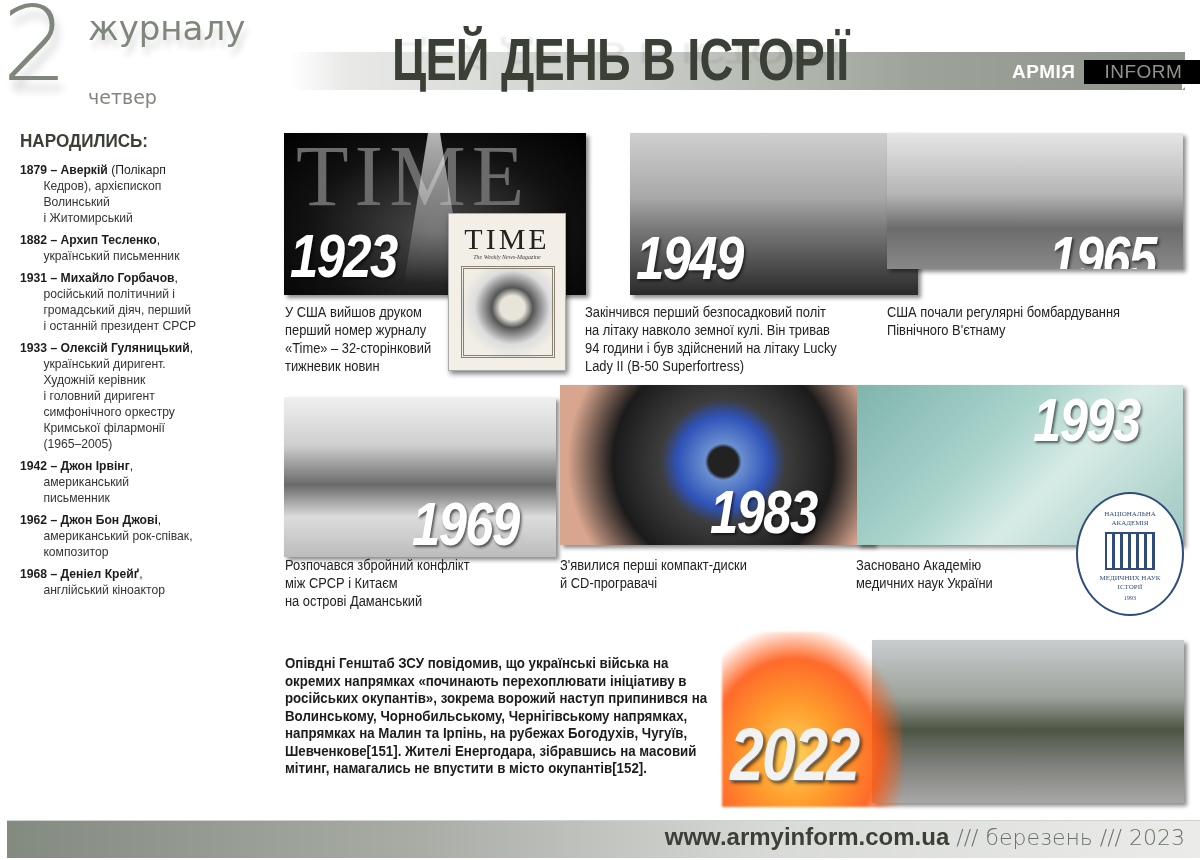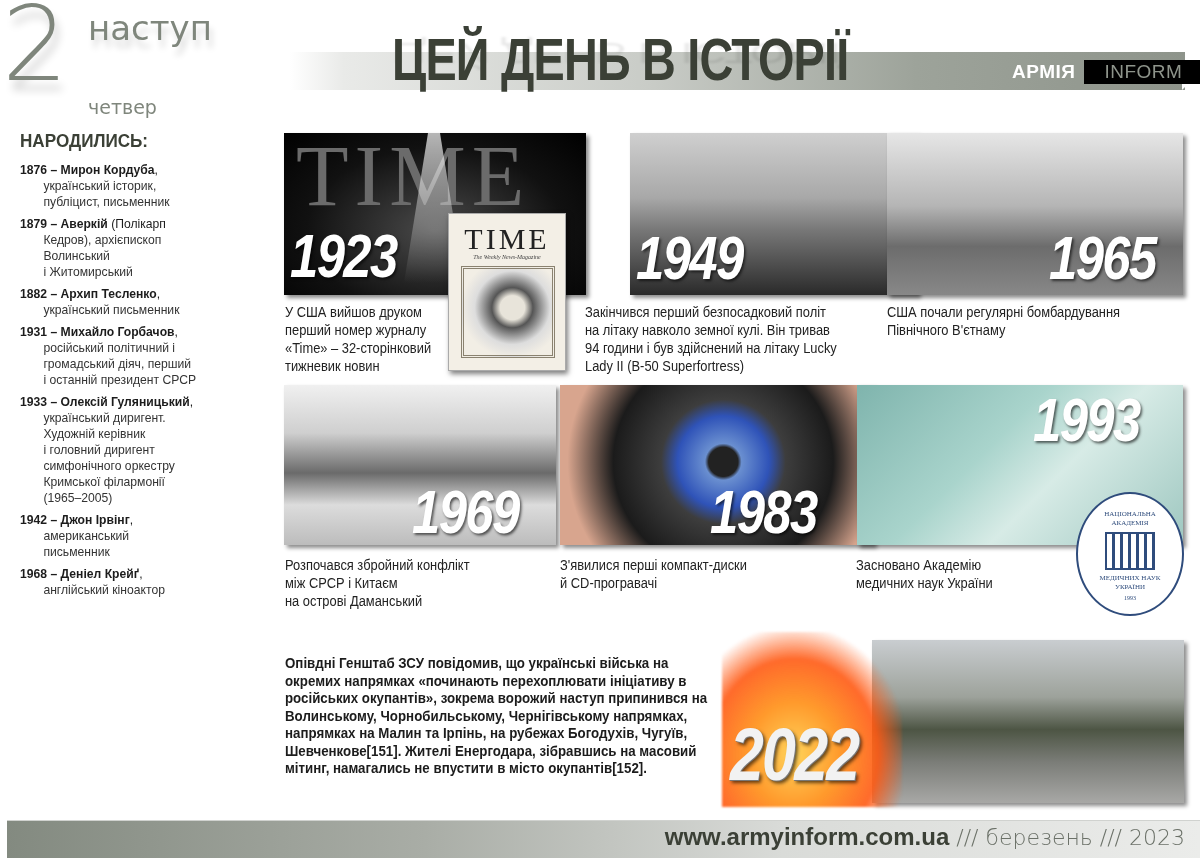--- a/index.html
+++ b/index.html
@@ -13,21 +13,21 @@
     font-size: 104px; line-height: 1; color: #7f867c;
     text-shadow: 4px 10px 8px rgba(0,0,0,0.18);
   }
   .date-month {
     position: absolute; left: 88px; top: 8px;
     font-family: "DejaVu Sans", sans-serif; font-size: 34px; color: #7f867c;
     text-shadow: 3px 8px 6px rgba(0,0,0,0.15);
   }
   .date-weekday {
     position: absolute; left: 88px; top: 86px;
-    font-family: "DejaVu Sans", sans-serif; font-size: 19px; color: #7f867c; margin-top: 10px;
+    font-family: "DejaVu Sans", sans-serif; font-size: 19px; color: #7f867c;
   }
   .title-bar {
     position: absolute; left: 290px; top: 52px; width: 895px; height: 38px;
     background: linear-gradient(to right, rgba(255,255,255,0) 0%, #e9eae8 6%, #c9ccc7 40%, #9da39a 70%, #8e948b 100%);
   }
   .page-title {
     position: absolute; left: 392px; top: 30px;
     font-family: "Liberation Sans Narrow", "Liberation Sans", sans-serif;
     font-size: 60px; letter-spacing: -1px; color: #3b4036; line-height: 1;
     transform: scaleX(0.78); transform-origin: left top; white-space: nowrap;
@@ -96,21 +96,21 @@
   .time-cover-title { position: absolute; left: 0; right: 0; top: 8px; text-align: center;
     font-family: "Liberation Serif", serif; font-size: 30px; letter-spacing: 3px; color: #222; }
   .time-cover-sub { position: absolute; left: 0; right: 0; top: 40px; text-align: center;
     font-family: "Liberation Serif", serif; font-style: italic; font-size: 6px; color: #444; }
   .time-cover-portrait { position: absolute; left: 12px; top: 52px; width: 94px; height: 92px;
     border: 3px double #8a8270;
     background: radial-gradient(ellipse at 55% 45%, #e8e4da 0 18%, #555 30%, #ddd 55%, #f2eee5 75%); }
 
   .art-1949 { background: linear-gradient(to bottom, #cfcfcf 0%, #a8a8a8 40%, #777 60%, #2a2a2a 100%); }
   .art-1965 { background: linear-gradient(to bottom, #e6e6e6 0%, #b5b5b5 45%, #6c6c6c 70%, #888 100%); }
-  .art-1969 { background: linear-gradient(to bottom, #f0f0f0 0%, #cfcfcf 30%, #6a6a6a 55%, #dcdcdc 75%, #bcbcbc 100%); }
+  .art-1969 { background: linear-gradient(to bottom, #f0f0f0 0%, #cfcfcf 30%, #6a6a6a 55%, #dcdcdc 75%, #bcbcbc 100%); margin-top: 12px; }
   .art-1983 { background: radial-gradient(circle at 52% 48%, #222 0 8%, #6a8fd0 10%, #2f53b8 25%, #3d3d3d 34%, #1b1b1b 60%, #d8a58e 85%); }
   .art-1993 { background: linear-gradient(135deg, #7fb4ad 0%, #a9d4cc 40%, #d7ebe6 60%, #9ec7c0 100%); }
   .art-2022 { background: linear-gradient(to bottom, #c9cdd0 0%, #9da29b 35%, #4d5544 55%, #7b7d78 75%, #a8a8a6 100%); }
 
   .seal {
     position: absolute; left: 1076px; top: 492px; width: 108px; height: 124px;
     border-radius: 50%; border: 2px solid #2f4c7c; background: #ffffff;
     color: #2f4c7c; text-align: center; font-family: "Liberation Serif", serif;
   }
   .seal-top { font-size: 7px; margin-top: 16px; line-height: 9px; }
@@ -146,40 +146,35 @@
   .footer-text {
     position: absolute; right: 15px; top: 823px; font-size: 24px; color: #3b4036; white-space: nowrap; text-align: right;
   }
   .footer-url { font-weight: 700; }
   .footer-rest { color: #6b7168; font-family: "DejaVu Sans", sans-serif; font-weight: 300; font-size: 22px; }
 </style>
 </head>
 <body>
 
 <div class="date-day">2</div>
-<div class="date-month">наступ</div>
+<div class="date-month">журналу</div>
 <div class="date-weekday">четвер</div>
 
 <div class="title-bar"></div>
 <div class="page-title-shadow">ЦЕЙ ДЕНЬ В ІСТОРІЇ</div>
 <h1 class="page-title">ЦЕЙ ДЕНЬ В ІСТОРІЇ</h1>
 
 <div class="logo">
   <span class="logo-armia">АРМІЯ</span>
   <span class="logo-inform">INFORM</span>
 </div>
 
 <section class="births">
   <div class="births-title">НАРОДИЛИСЬ:</div>
   <div id="births-list">
-      <div class="birth-item">
-        <div class="birth-head"><span class="birth-year">1876</span><span class="birth-year"> – </span><span class="birth-name">Мирон Кордуба</span><span>,</span></div>
-        <div class="birth-desc">український історик,</div>
-        <div class="birth-desc">публіцист, письменник</div>
-      </div>
       <div class="birth-item">
         <div class="birth-head"><span class="birth-year">1879</span><span class="birth-year"> – </span><span class="birth-name">Аверкій</span><span> (Полікарп</span></div>
         <div class="birth-desc">Кедров), архієпископ</div>
         <div class="birth-desc">Волинський</div>
         <div class="birth-desc">і Житомирський</div>
       </div>
       <div class="birth-item">
         <div class="birth-head"><span class="birth-year">1882</span><span class="birth-year"> – </span><span class="birth-name">Архип Тесленко</span><span>,</span></div>
         <div class="birth-desc">український письменник</div>
       </div>
@@ -197,20 +192,25 @@
         <div class="birth-desc">симфонічного оркестру</div>
         <div class="birth-desc">Кримської філармонії</div>
         <div class="birth-desc">(1965–2005)</div>
       </div>
       <div class="birth-item">
         <div class="birth-head"><span class="birth-year">1942</span><span class="birth-year"> – </span><span class="birth-name">Джон Ірвінг</span><span>,</span></div>
         <div class="birth-desc">американський</div>
         <div class="birth-desc">письменник</div>
       </div>
       <div class="birth-item">
+        <div class="birth-head"><span class="birth-year">1962</span><span class="birth-year"> – </span><span class="birth-name">Джон Бон Джові</span><span>,</span></div>
+        <div class="birth-desc">американський рок-співак,</div>
+        <div class="birth-desc">композитор</div>
+      </div>
+      <div class="birth-item">
         <div class="birth-head"><span class="birth-year">1968</span><span class="birth-year"> – </span><span class="birth-name">Деніел Крейґ</span><span>,</span></div>
         <div class="birth-desc">англійський кіноактор</div>
       </div>
     </div>
 </section>
 
 <div class="photo art-time" style="left:284px;top:133px;width:302px;height:162px;">
   <div class="time-bg-letters">TIME</div>
   <div class="spot"></div>
   <div class="year-label" style="left:6px;top:92px;">1923</div>
@@ -230,21 +230,21 @@
 <div class="photo art-1949" style="left:596px;top:133px;width:288px;height:162px;margin-left:34px;">
   <div class="year-label" style="left:6px;top:94px;">1949</div>
 </div>
 <div class="caption" style="left:585px;top:303px;width:300px;">
   <div>Закінчився перший безпосадковий політ</div>
   <div>на літаку навколо земної кулі. Він тривав</div>
   <div>94 години і був здійснений на літаку Lucky</div>
   <div>Lady II (B-50 Superfortress)</div>
 </div>
 
-<div class="photo art-1965" style="left:887px;top:133px;width:296px;height:162px;">
+<div class="photo art-1965" style="left:887px;top:133px;width:296px;height:136px;">
   <div class="year-label" style="left:162px;top:94px;">1965</div>
 </div>
 <div class="caption" style="left:887px;top:303px;width:300px;">
   <div>США почали регулярні бомбардування</div>
   <div>Північного В'єтнаму</div>
 </div>
 
 <div class="photo art-1969" style="left:284px;top:385px;width:272px;height:160px;">
   <div class="year-label" style="left:128px;top:96px;">1969</div>
 </div>
@@ -270,21 +270,21 @@
   <div>медичних наук України</div>
 </div>
 <div class="seal">
   <div class="seal-top">
     <div>НАЦІОНАЛЬНА</div>
     <div>АКАДЕМІЯ</div>
   </div>
   <div class="seal-building"></div>
   <div class="seal-bottom">
     <div>МЕДИЧНИХ НАУК</div>
-    <div>УКРАЇНИ</div>
+    <div>ІСТОРІЇ</div>
   </div>
   <div class="seal-year">1993</div>
 </div>
 
 <p class="news-2022">Опівдні  Генштаб ЗСУ повідомив, що українські війська на окремих напрямках «починають перехоплювати ініціативу в російських окупантів», зокрема ворожий наступ припинився на Волинському, Чорнобильському, Чернігівському напрямках, напрямках на Малин та Ірпінь, на рубежах Богодухів, Чугуїв, Шевченкове[151]. Жителі Енергодара, зібравшись на масовий мітинг, намагались не впустити в місто окупантів[152].</p>
 <div class="photo art-2022" style="left:872px;top:640px;width:312px;height:163px;"></div>
 <div class="fire"></div>
 <div class="year-2022">2022</div>
 
 <div class="footer-bar"></div>

